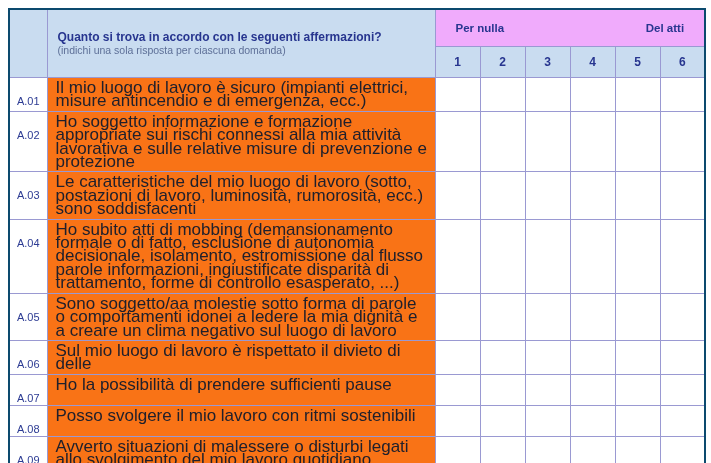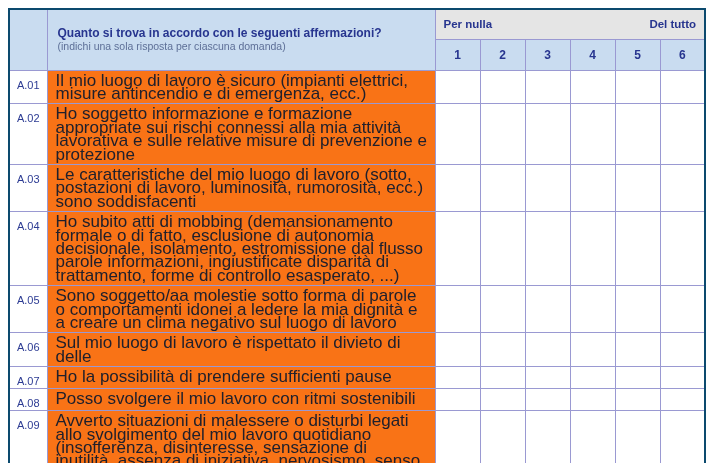--- a/index.html
+++ b/index.html
@@ -44,24 +44,24 @@
     font-size: 12px;
     line-height: 14px;
   }
   .title-sub {
     color: #5d6f97;
     font-weight: normal;
     font-size: 10.5px;
     line-height: 13px;
   }
   th.scale-ends-cell {
-    background: #e5e5e5;
+    background: #f0abfc;
     height: 30px;
     vertical-align: middle;
-    padding: 0;
+    padding: 12px;
   }
   .scale-ends {
     display: flex;
     justify-content: space-between;
     padding: 0 8px;
     color: #27358f;
     font-weight: bold;
     font-size: 11.5px;
   }
   th.scale-number-cell {
@@ -72,21 +72,21 @@
     color: #27358f;
     font-weight: bold;
     font-size: 12px;
   }
   td.id-cell {
     background: #ffffff;
     color: #2c3b93;
     font-size: 11px;
     text-align: center;
     vertical-align: top;
-    padding-top: 8px;
+    padding-top: 17px;
   }
   td.question-cell {
     background: #f97316;
     color: #20202c;
     font-size: 17px;
     line-height: 13.4px;
     text-align: left;
     vertical-align: top;
     padding: 3px 6px 3px 8px;
   }
@@ -113,21 +113,21 @@
     <thead>
       <tr>
         <th class="corner-cell" rowspan="2"></th>
         <th class="title-cell" rowspan="2">
           <div class="title-main">Quanto si trova in accordo con le seguenti affermazioni?</div>
           <div class="title-sub">(indichi una sola risposta per ciascuna domanda)</div>
         </th>
         <th class="scale-ends-cell" colspan="6">
           <div class="scale-ends">
             <span>Per nulla</span>
-            <span>Del tutto</span>
+            <span>Del atti</span>
           </div>
         </th>
       </tr>
       <tr>
 
       <th class="scale-number-cell">1</th>
           <th class="scale-number-cell">2</th>
           <th class="scale-number-cell">3</th>
           <th class="scale-number-cell">4</th>
           <th class="scale-number-cell">5</th>

